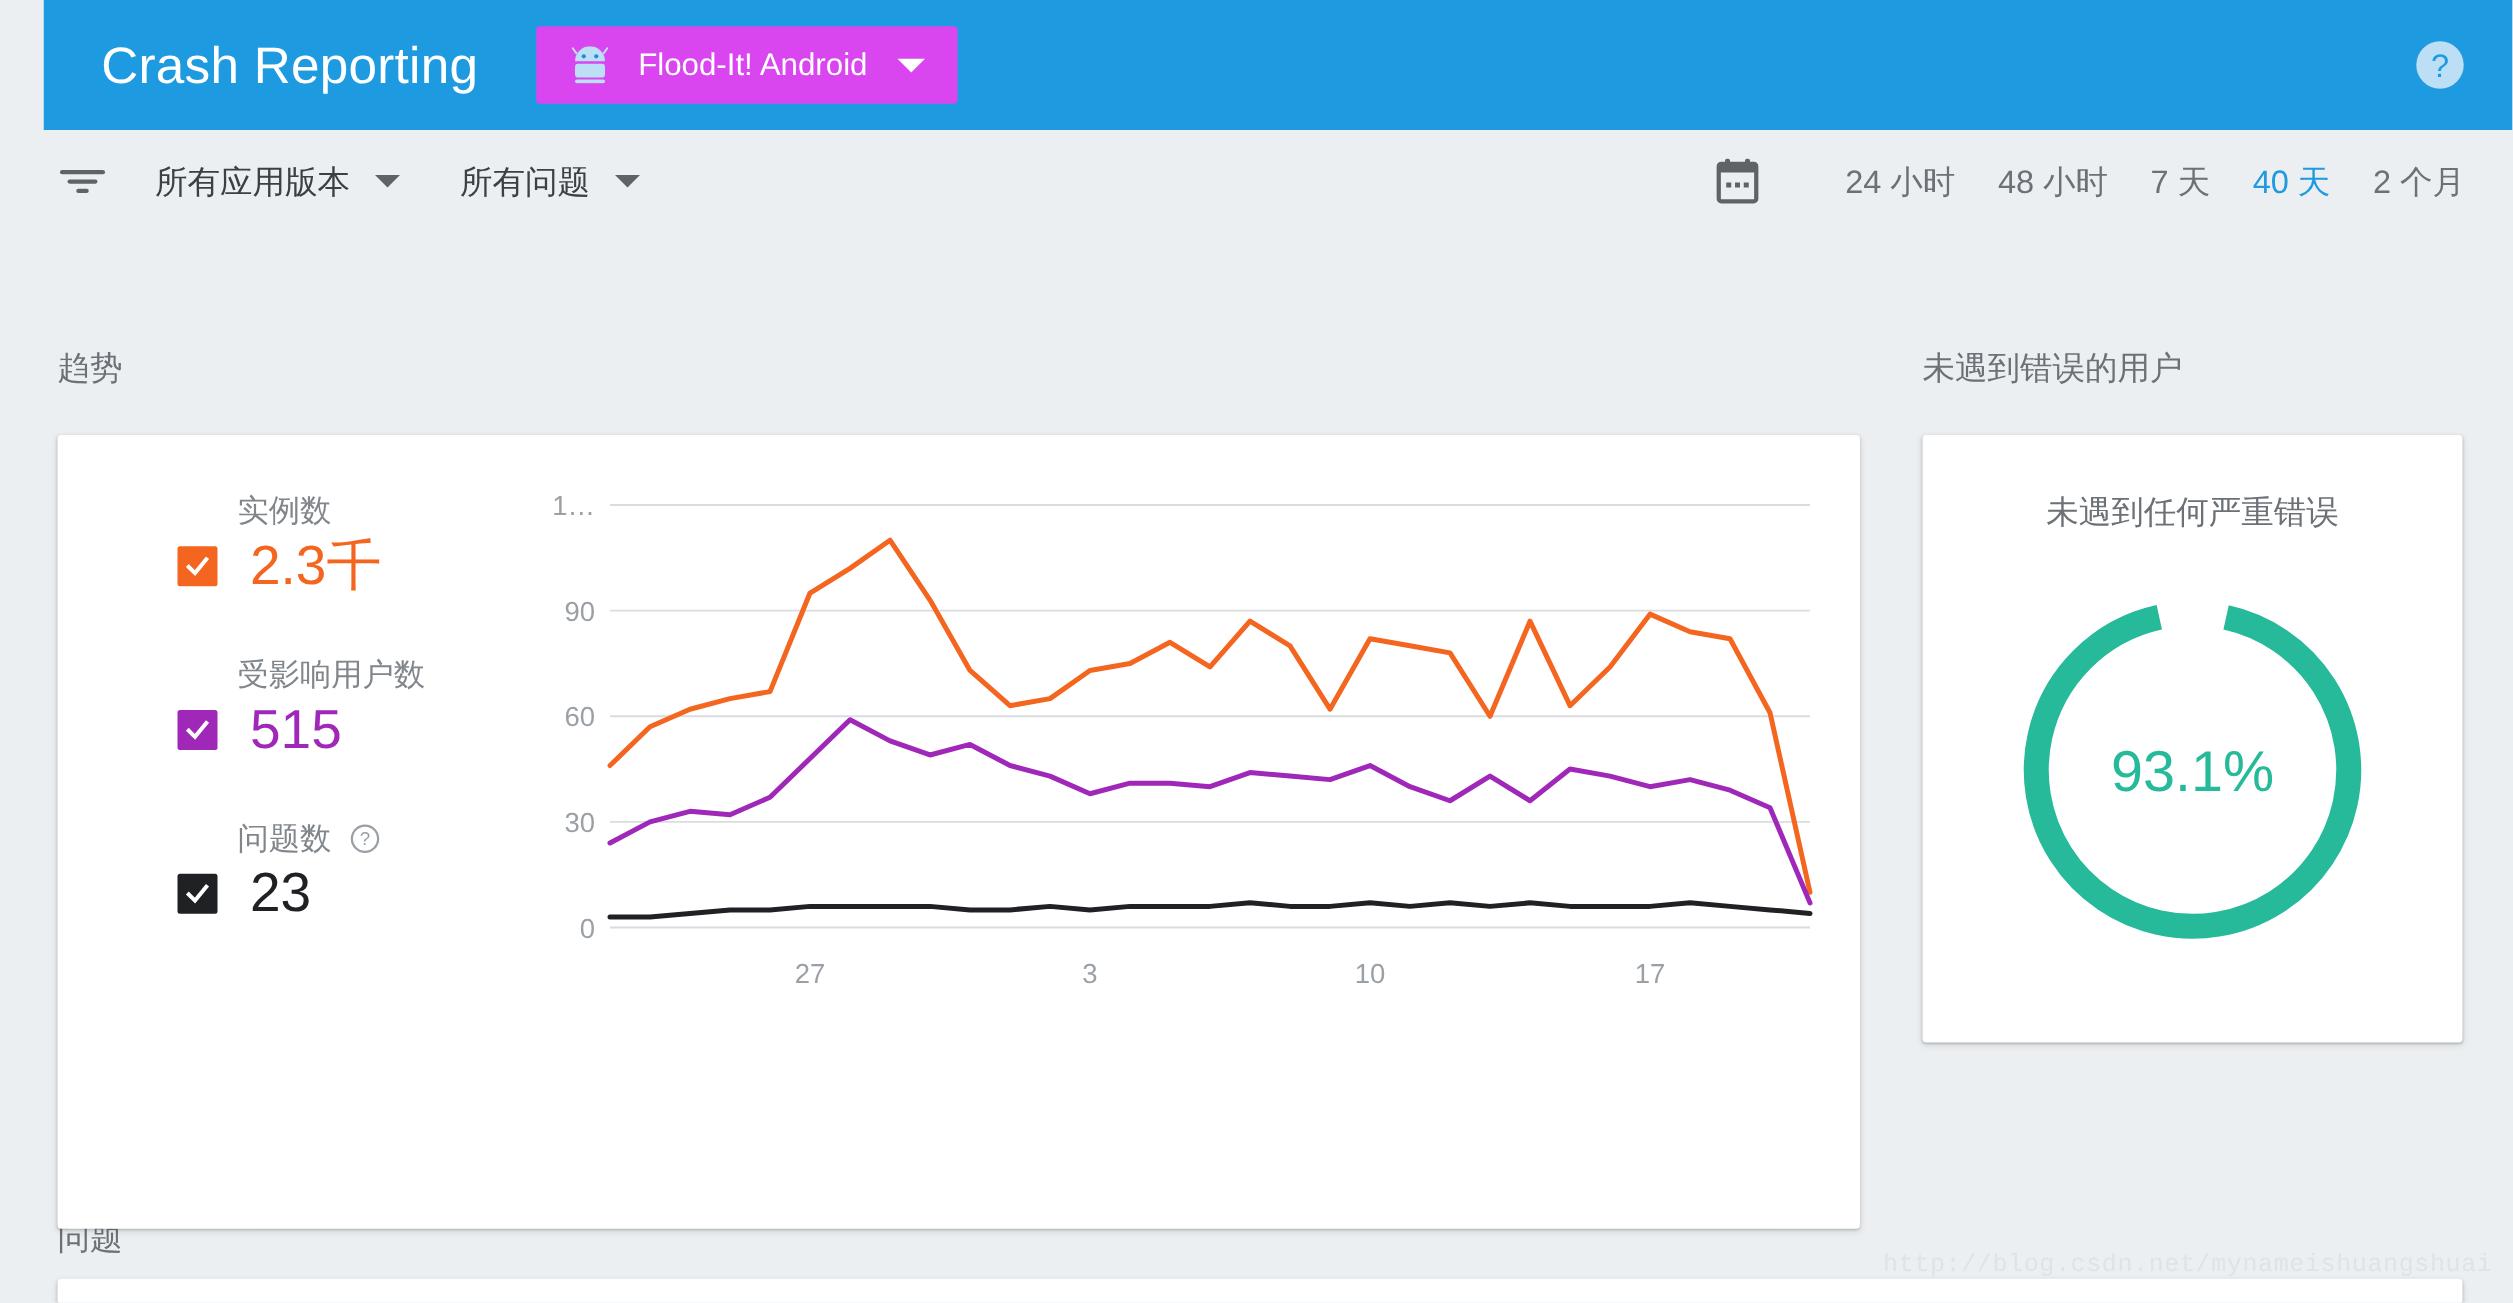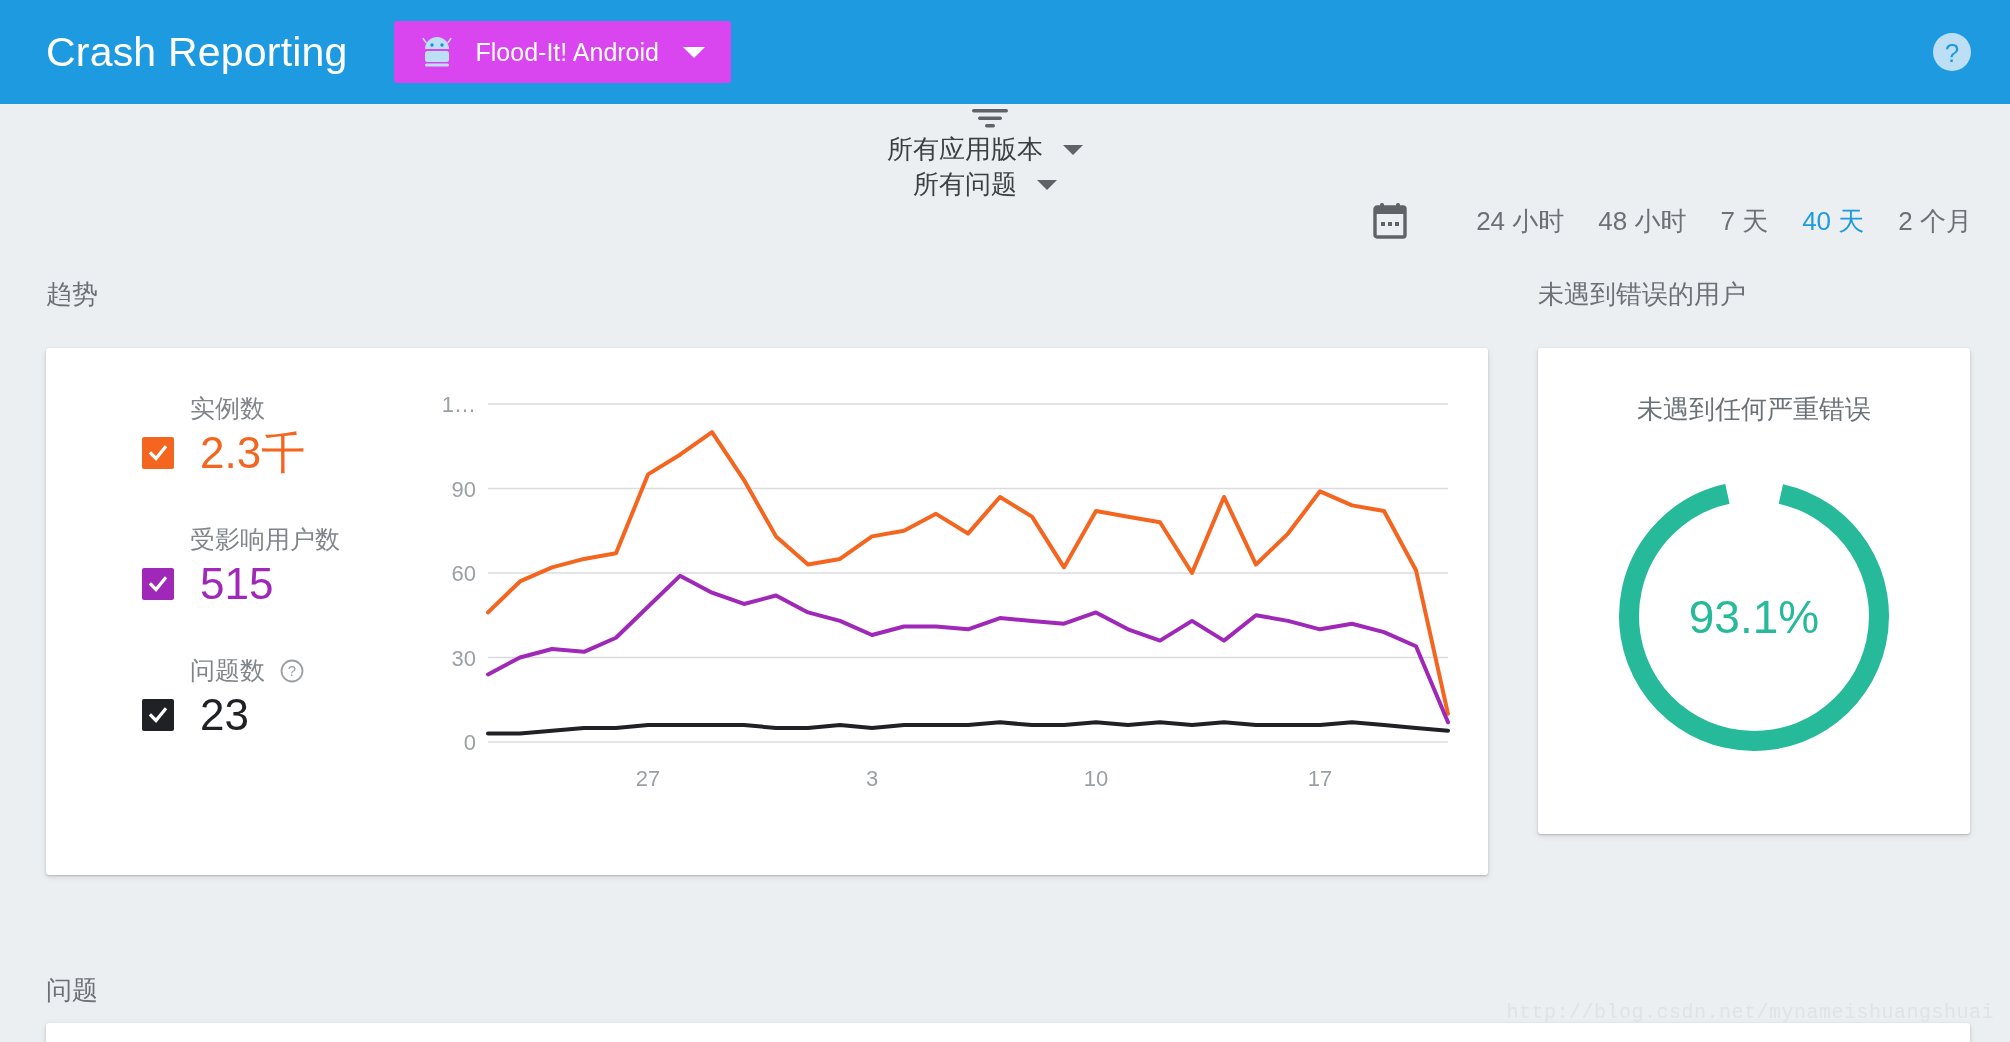--- a/index.html
+++ b/index.html
@@ -14,20 +14,21 @@
   }
 
   
   .appbar {
     height: 104px;
     background: #1e9ae0;
     display: flex;
     align-items: center;
     padding: 0 28px 0 46px;
     position: relative;
+    margin-left: 35px;
   }
   .app-title {
     color: #ffffff;
     font-size: 41px;
     font-weight: 400;
     letter-spacing: 0.2px;
     white-space: nowrap;
   }
   .app-selector {
     margin-left: 46px;
@@ -62,21 +63,20 @@
     line-height: 0;
   }
 
   
   .filterbar {
     height: 82px;
     display: flex;
     align-items: center;
     padding: 0 38px 0 46px;
     position: relative;
-    flex-direction: column;
   }
   .filter-icon { margin-right: 38px; line-height: 0; }
   .filter-select {
     display: flex;
     align-items: center;
     margin-right: 48px;
     cursor: pointer;
   }
   .filter-select-label {
     font-size: 26px;
@@ -116,21 +116,21 @@
   #users-label  { left: 1538px; top: 277px; }
   #issues-label { left: 46px;   top: 973px; }
 
   
   .card {
     position: absolute;
     background: #ffffff;
     border-radius: 3px;
     box-shadow: 0 1px 2px rgba(60,64,67,0.28), 0 2px 6px rgba(60,64,67,0.12);
   }
-  #trend-card  { left: 46px;   top: 348px; width: 1442px; height: 527px; }
+  #trend-card  { left: 46px;   top: 348px; width: 1442px; height: 635px; }
   #users-card  { left: 1538px; top: 348px; width: 432px;  height: 486px; }
   #issues-card { left: 46px;   top: 1023px; width: 1924px; height: 120px; }
 
   
   .legend {
     position: absolute;
     left: 96px;
     top: 44px;
     width: 290px;
   }

